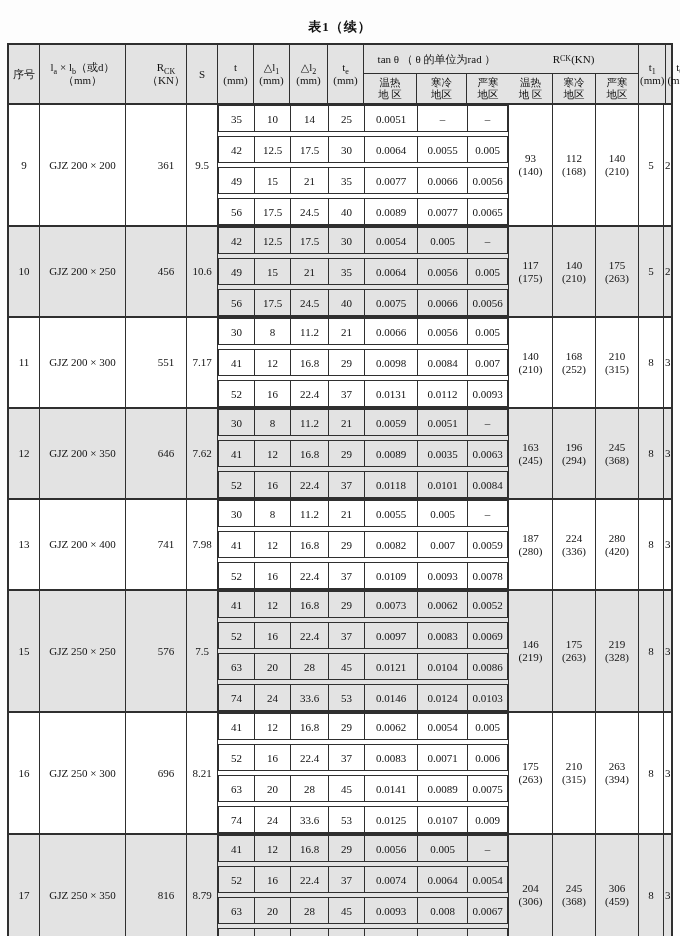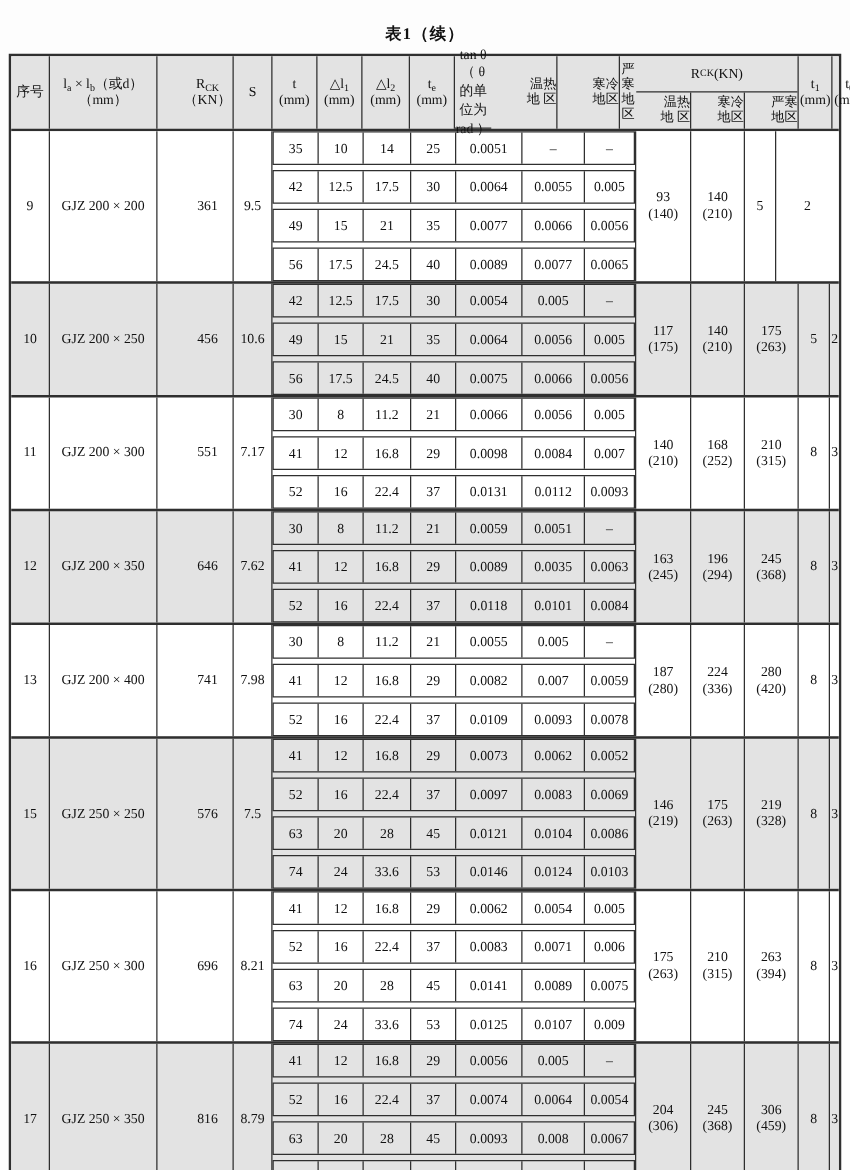--- a/index.html
+++ b/index.html
@@ -39,28 +39,28 @@
   .thead{
     display:flex; height:60px; background:var(--gray);
     border-bottom:2px solid var(--bd);
     font-size:11px; text-align:center;
   }
   .hcell{
     display:flex; flex-direction:column; align-items:center; justify-content:center;
     border-right:1px solid var(--bd); line-height:13px; padding:1px;
   }
   sub{font-size:8px; line-height:0;}
-  .hgroup{display:flex; flex-direction:row; border-right:1px solid var(--bd);}
+  .hgroup{display:flex; flex-direction:column; border-right:1px solid var(--bd);}
   .hgroup-top{
     flex:0 0 29px; border-bottom:1px solid var(--bd);
     display:flex; align-items:center; justify-content:center;
   }
   .hgroup-bot{flex:1; display:flex;}
   .hreg{
-    display:flex; flex-direction:column; align-items:flex-end; justify-content:center;
+    display:flex; flex-direction:column; align-items:center; justify-content:center;
     border-right:1px solid var(--bd); font-size:10.5px; line-height:12px;
   }
   .hreg.last{border-right:none;}
   .hsub{display:flex;}
   .hsub .hcell{height:100%;}
   .hc-t  {flex:0 0 36px;}
   .hc-dl1{flex:0 0 36px;}
   .hc-dl2{flex:0 0 38px;}
   .hc-te {flex:0 0 36px;}
   .hc-tan{flex:1; border-right:none;}
@@ -234,20 +234,24 @@
               <span class="ic ic3">40</span>
               <span class="ic ic4">0.0089</span>
               <span class="ic ic5">0.0077</span>
               <span class="ic ic6">0.0065</span>
             </div>
           </div>
     <div class="cell c-r1">
             <div>93</div>
             <div>(140)</div>
           </div>
+    <div class="cell c-r2">
+            <div>112</div>
+            <div>(168)</div>
+          </div>
     <div class="cell c-r3">
             <div>140</div>
             <div>(210)</div>
           </div>
     <div class="cell c-t1">5</div>
     <div class="cell c-t0">2</div>
   </div>
 
   <div class="trow alt">
     <div class="cell c-no">10</div>

